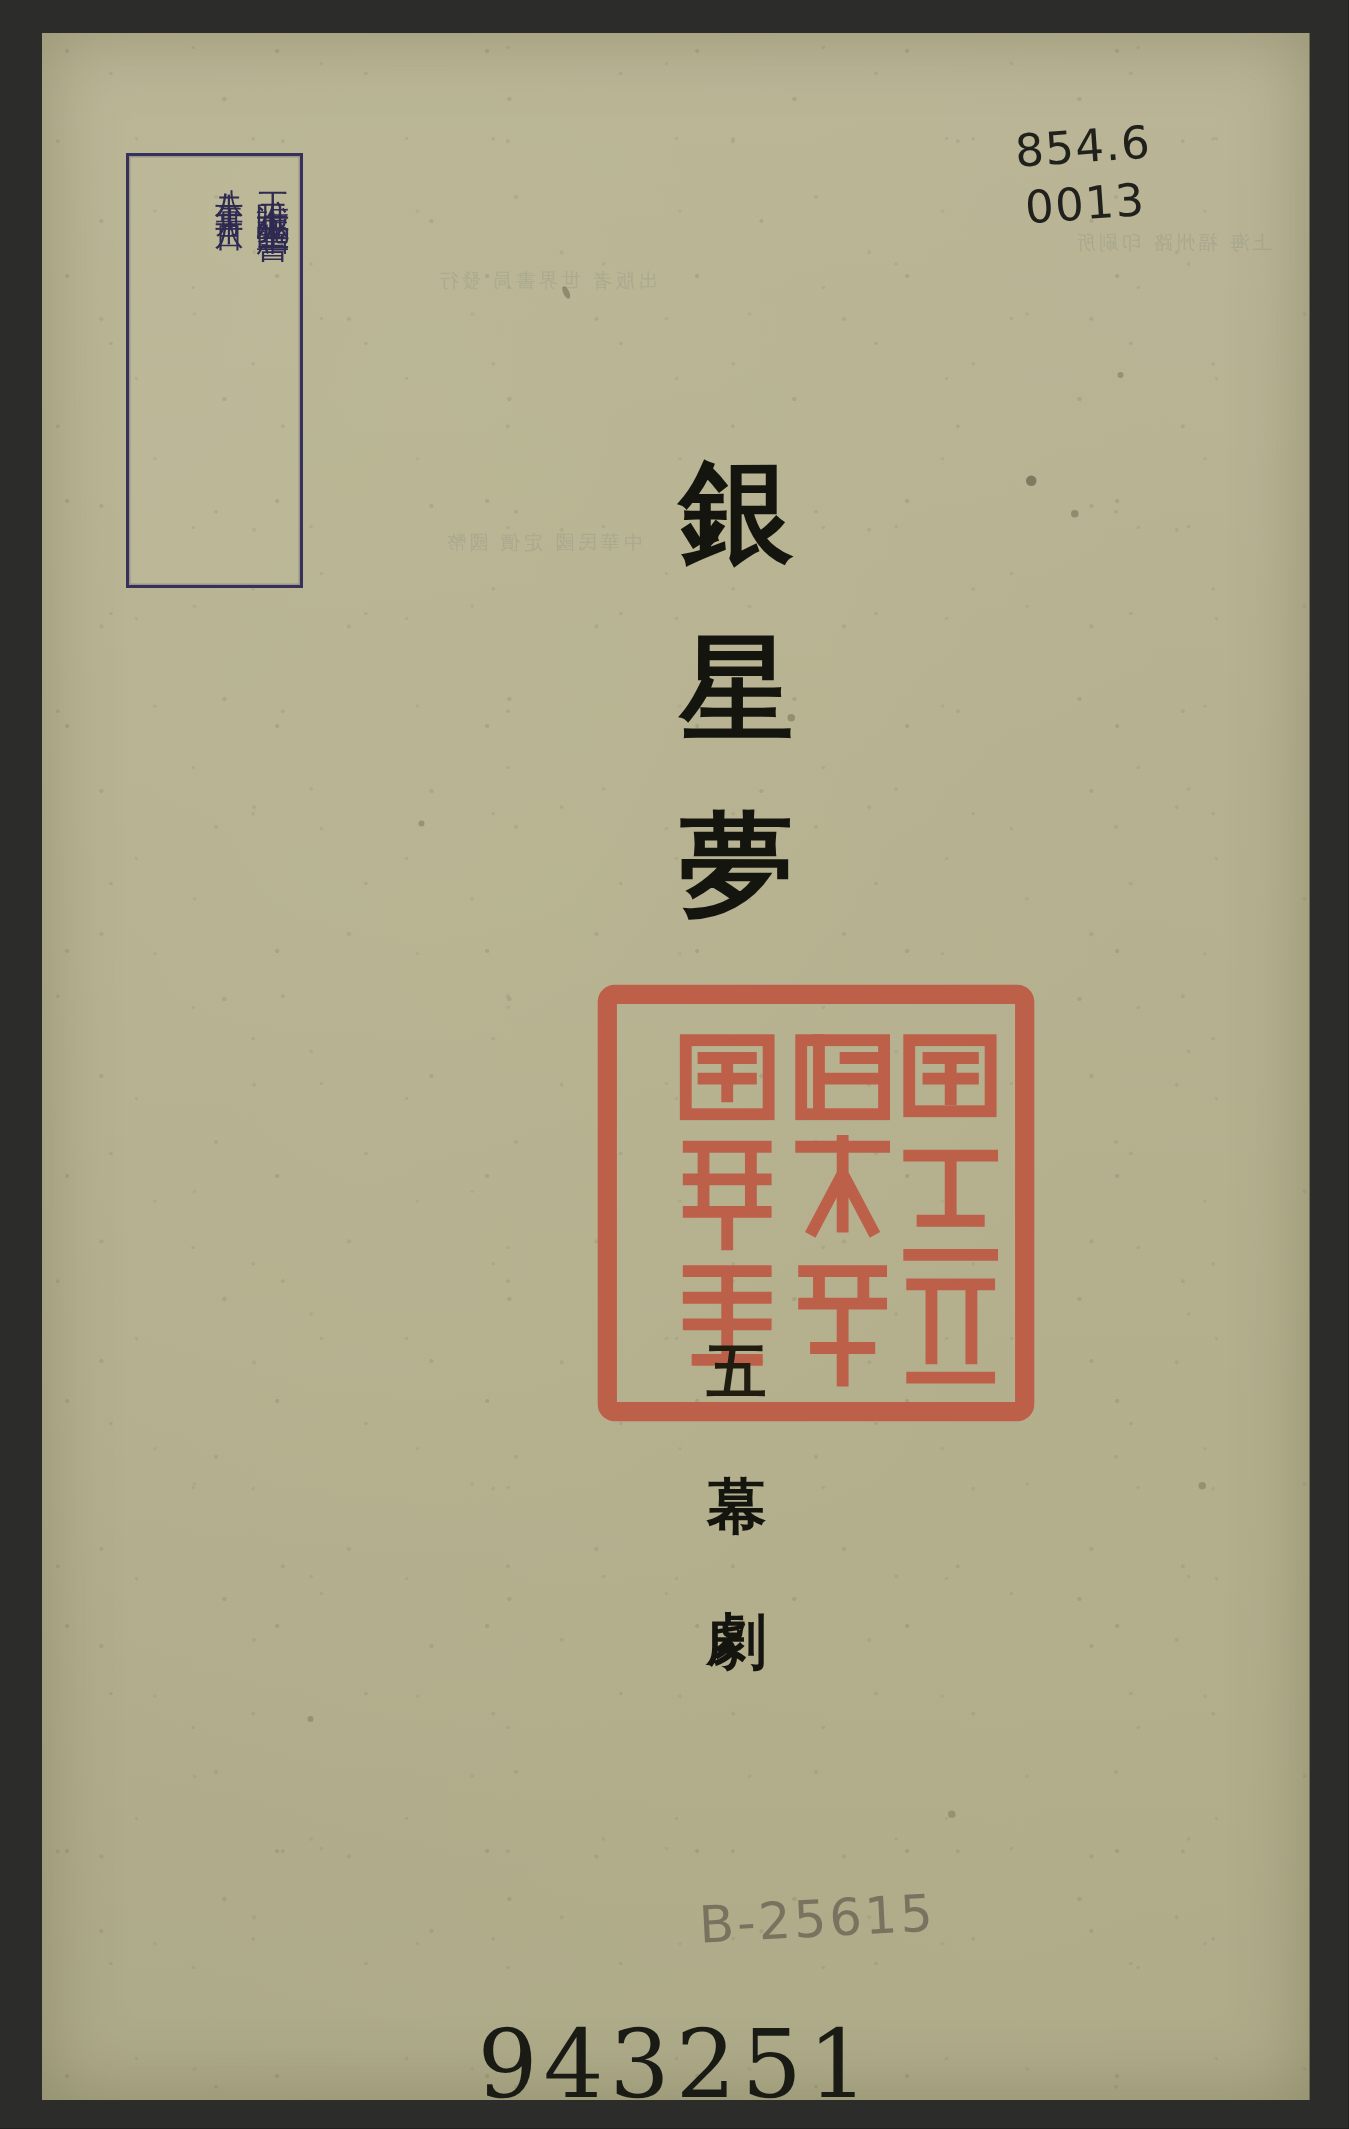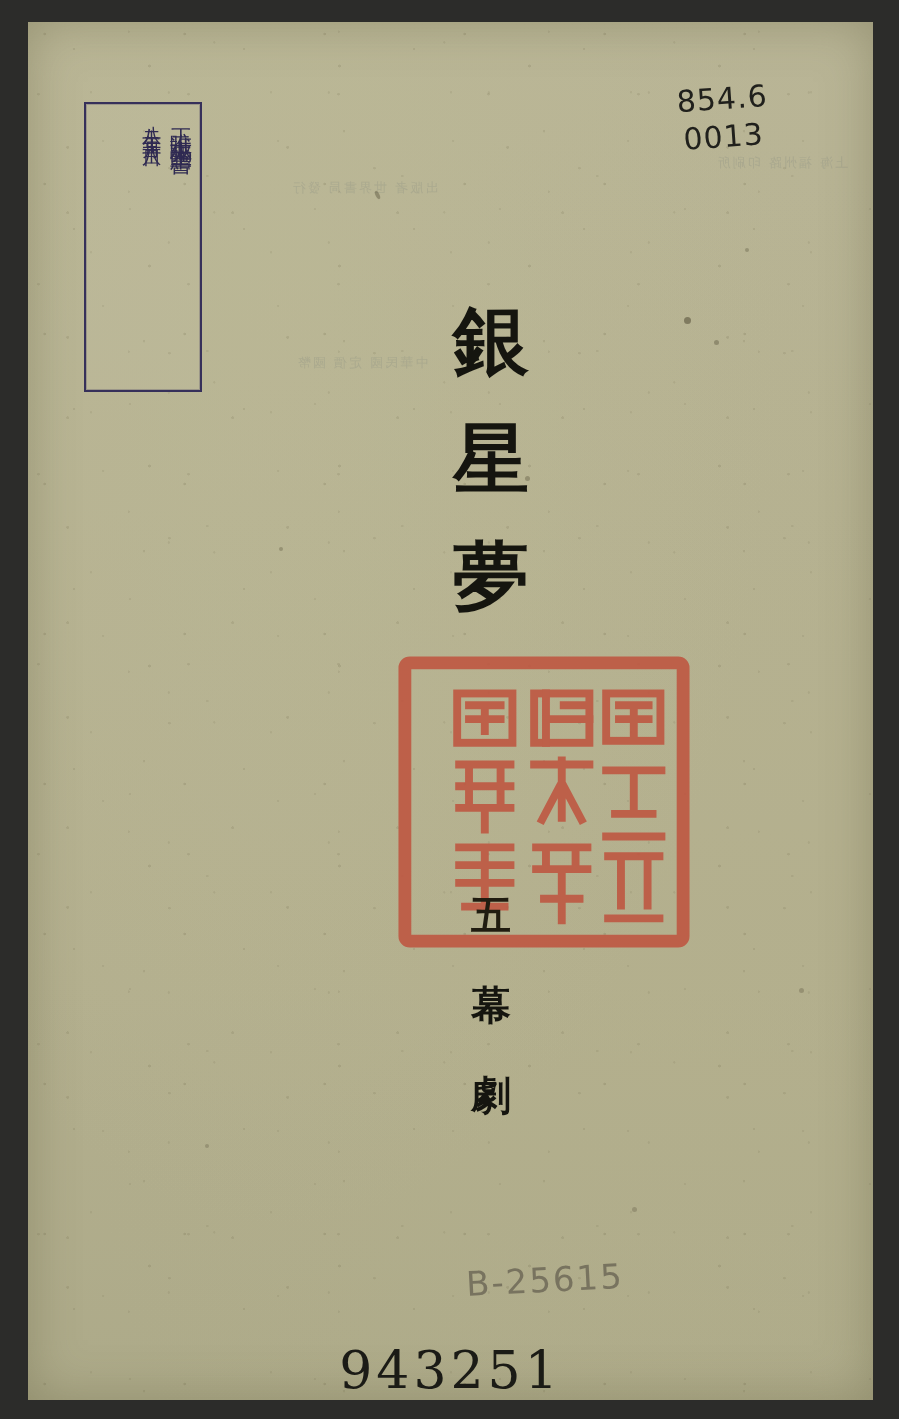--- a/index.html
+++ b/index.html
@@ -178,21 +178,21 @@
 
   
   #accession {
     position: absolute;
     left: 0;
     right: 0;
     top: 1318px;
     text-align: center;
     color: #1b1b16;
     font-family: "DejaVu Serif", serif;
-    font-size: 52px;
+    font-size: 63px;
     letter-spacing: 4px;
   }
 
   
   .spot {
     position: absolute;
     border-radius: 50%;
     background: rgba(60,54,34,0.45);
     pointer-events: none;
   }

